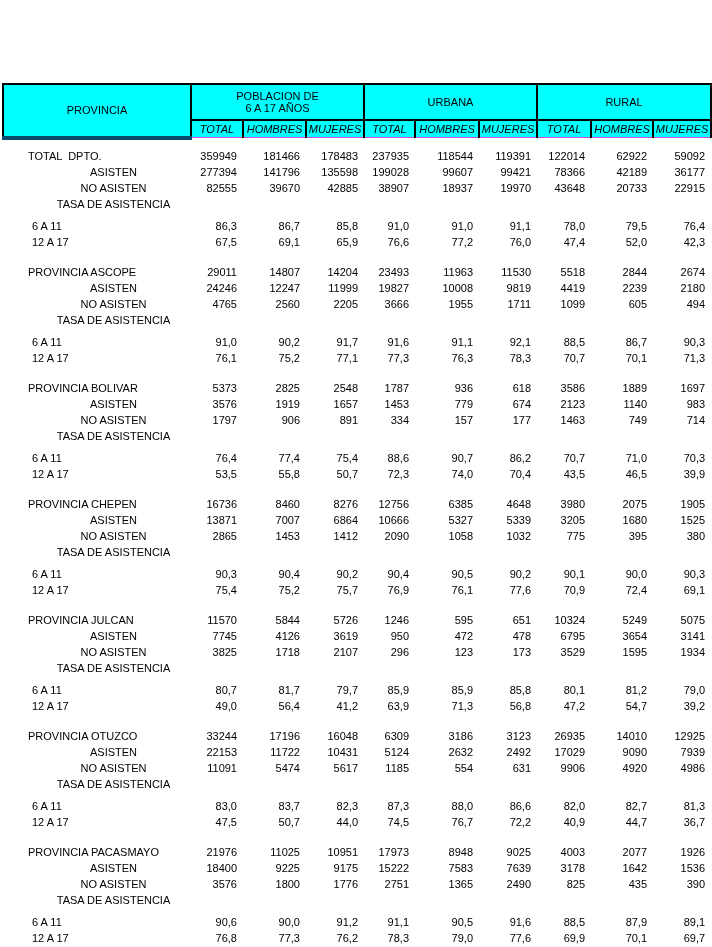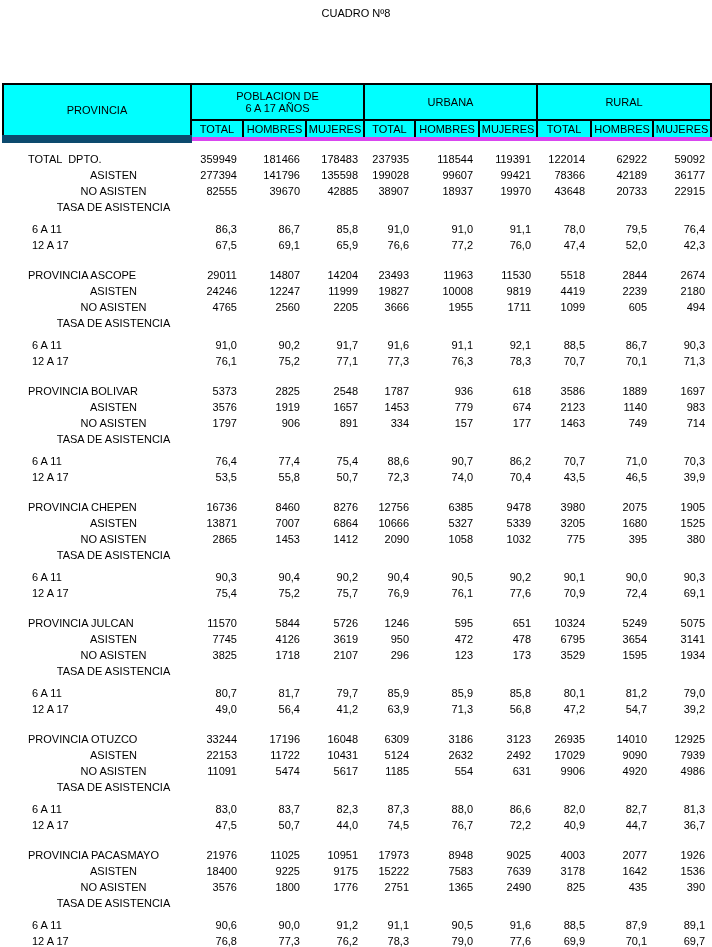--- a/index.html
+++ b/index.html
@@ -17,39 +17,38 @@
     position:absolute; top:83px; left:2px; width:708px;
     border-collapse:collapse; table-layout:fixed;
   }
   thead th {
     background:var(--hdr-bg, #00ffff);
     border:2px solid #000;
     font-weight:normal; font-size:11px;
     padding:0; text-align:center; vertical-align:middle;
   }
   thead tr.group-row th { height:34px; }
-  thead tr.sub-row th   { height:16px; border-bottom:4px solid #d946ef; }
-  thead th.provincia    { border-bottom:8px solid #0c4a6e; }
+  thead tr.sub-row th   { height:16px; border-bottom:1px solid #d946ef;font-style:italic; }
+  thead th.provincia    { border-bottom:4px solid #0c4a6e; }
 
   tbody td {
     border:none; padding:0; height:16px; font-size:11px;
     vertical-align:middle; white-space:pre; overflow:visible;
   }
   tbody td.lbl { text-align:left; }
   tbody td.l0  { padding-left:25px; }
   tbody td.l1  { padding-left:33px;text-align:center; }
   tbody td.l2  { padding-left:29px; }
   tbody td.val { text-align:right; padding-right:6px; }
   tbody tr.spacer td { height:auto; }
 </style>
 </head>
 <body>
 
 <div class="page">
-  <div class="center-line title-line">CUADRO Nº8</div>
   <div class="center-line subtitle-1">DPTO. LA LIBERTAD: POBLACION DE 6 A 17 AÑOS DE EDAD, POR AREA URBANA Y RURAL, Y SEXO;</div>
 
   <table class="main">
     <colgroup>
       <col style="width:188px">
         <col style="width:52px">
         <col style="width:63px">
         <col style="width:58px">
       <col style="width:51px">
         <col style="width:64px">
@@ -318,21 +317,21 @@
         <tr class="spacer">
           <td colspan="10" style="height: 14px;"></td>
         </tr>
         <tr>
           <td class="lbl l0">PROVINCIA CHEPEN</td>
           <td class="val">16736</td>
           <td class="val">8460</td>
           <td class="val">8276</td>
           <td class="val">12756</td>
           <td class="val">6385</td>
-          <td class="val">9478</td>
+          <td class="val">4648</td>
           <td class="val">3980</td>
           <td class="val">2075</td>
           <td class="val">1905</td>
         </tr>
         <tr>
           <td class="lbl l1">ASISTEN</td>
           <td class="val">13871</td>
           <td class="val">7007</td>
           <td class="val">6864</td>
           <td class="val">10666</td>

